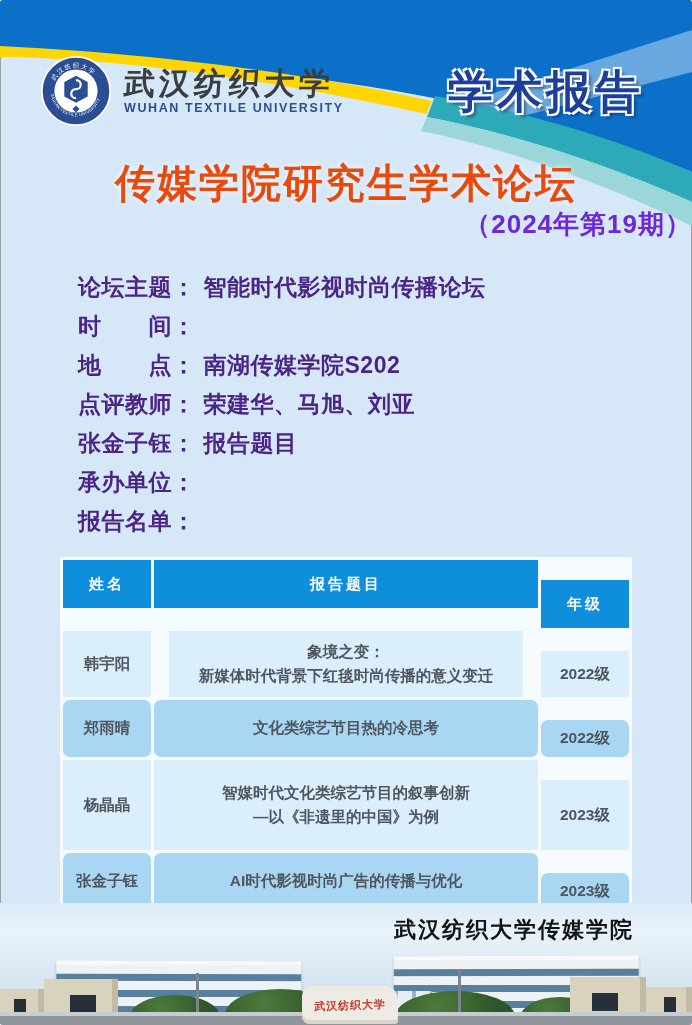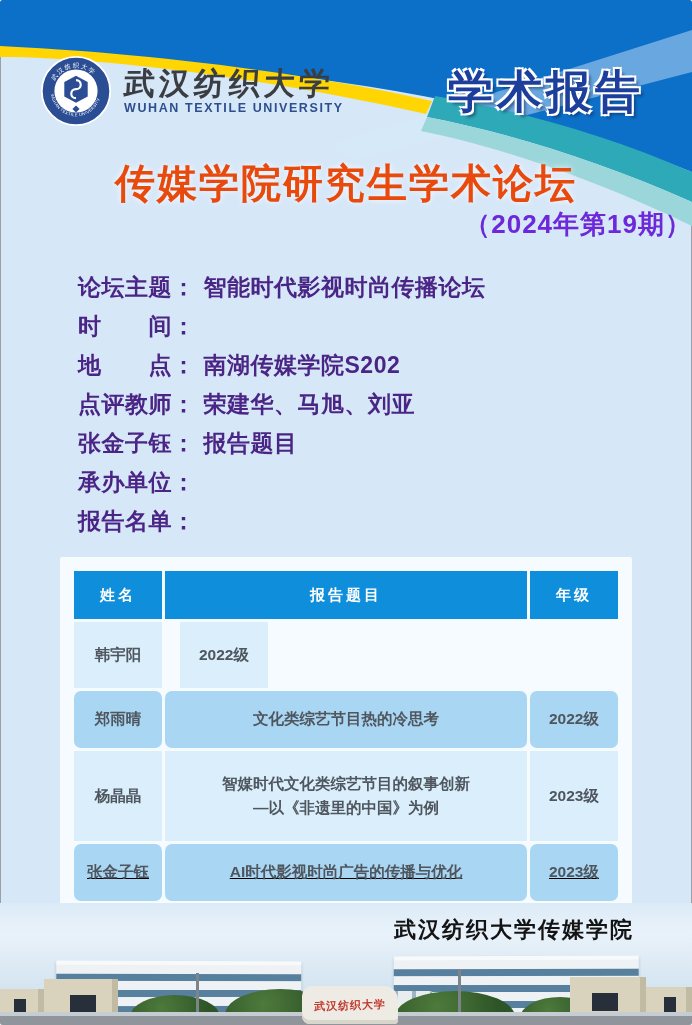--- a/index.html
+++ b/index.html
@@ -35,35 +35,35 @@
   }
   
   .info-list{position:absolute;top:268px;left:78px;}
   .info-row{height:39px;display:flex;align-items:center;
     font-size:23px;font-weight:900;color:#4b2585;letter-spacing:.5px;}
   .info-label{white-space:pre;}
   .info-value{margin-left:8px;white-space:pre;}
   
   .report-table{
     position:absolute;top:557px;left:60px;width:572px;
-    background:#f6fbff;padding:14px;border-radius:2px;
+    background:#f6fbff;padding:3px;border-radius:2px;
     display:flex;flex-direction:column;gap:3px;box-sizing:border-box;
   }
   .t-row{display:flex;gap:3px;}
   .t-cell{display:flex;flex-direction:column;justify-content:center;align-items:center;
     text-align:center;box-sizing:border-box;padding:4px 6px;}
   .col-name{width:88px;flex:none;}
   .col-title{flex:1;}
-  .col-grade{width:88px;flex:none;}
+  .col-grade{width:88px;flex:none;margin-top:20px;}
   .t-head .t-cell{background:#0f8edb;color:#ffffff;font-weight:bold;font-size:15px;
     letter-spacing:3px;height:48px;}
   .t-body .t-cell{color:#4f565e;font-weight:bold;font-size:15.5px;line-height:1.55;}
   .row-light .t-cell{background:#daeefc;}
   .row-dark .t-cell{background:#a9d6f3;border-radius:7px;}
-  .r1{height:66px;gap:18px;} .r2{height:57px;} .r3{height:90px;} .r4{height:57px;text-decoration:underline;}
+  .r1{height:66px;gap:18px;} .r2{height:57px;} .r3{height:90px;} .r4{height:57px;}
   .t-cell div:empty{display:none;}
   
   .photo{position:absolute;left:0;bottom:0;width:692px;height:122px;overflow:hidden;
     background:linear-gradient(180deg,#dcebf7 0%,#e9f2fa 25%,#d4e4f0 70%,#cfdfec 100%);}
   .signature{position:absolute;top:12px;right:58px;font-size:22px;font-weight:900;
     color:#141414;letter-spacing:2px;z-index:5;}
   .building{position:absolute;background:repeating-linear-gradient(180deg,#eef2f4 0 9px,#57809f 9px 16px);
     border-top:4px solid #f7f9fa;box-shadow:0 2px 3px rgba(60,80,100,.25);}
   .bld-left{left:58px;top:58px;width:245px;height:58px;transform:perspective(300px) rotateY(2deg);}
   .bld-right{right:55px;top:53px;width:245px;height:62px;transform:perspective(300px) rotateY(-2deg);}
@@ -167,20 +167,24 @@
 
   <div class="report-table">
     <div class="t-row t-head">
       <div class="t-cell col-name">姓名</div>
       <div class="t-cell col-title">报告题目</div>
       <div class="t-cell col-grade">年级</div>
     </div>
     <div class="t-body" style="display:flex;flex-direction:column;gap:3px;">
       <div class="t-row row-light r1">
         <div class="t-cell col-name">韩宇阳</div>
+        <div class="t-cell col-title">
+          <div>象境之变：</div>
+          <div>新媒体时代背景下红毯时尚传播的意义变迁</div>
+        </div>
         <div class="t-cell col-grade">2022级</div>
       </div>
       <div class="t-row row-dark r2">
         <div class="t-cell col-name">郑雨晴</div>
         <div class="t-cell col-title">
           <div>文化类综艺节目热的冷思考</div>
 
         </div>
         <div class="t-cell col-grade">2022级</div>
       </div>

